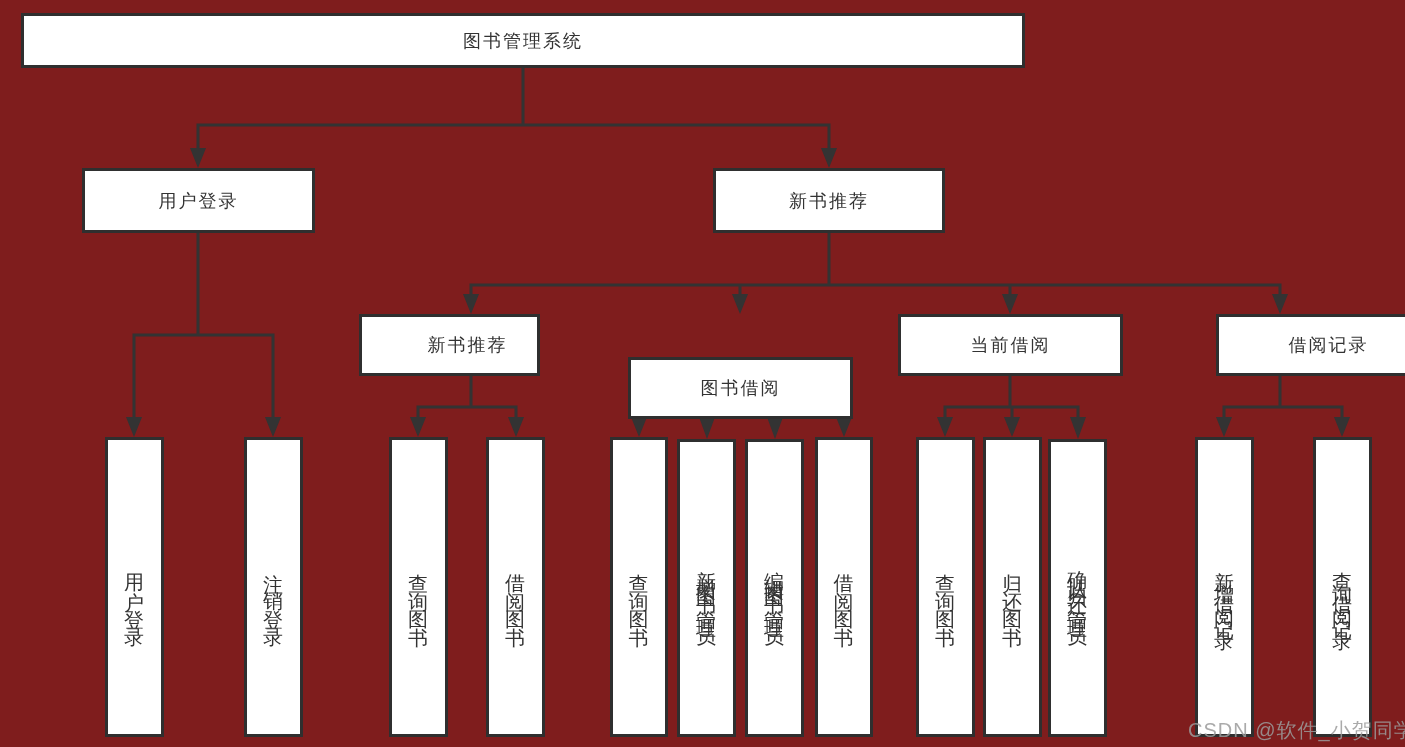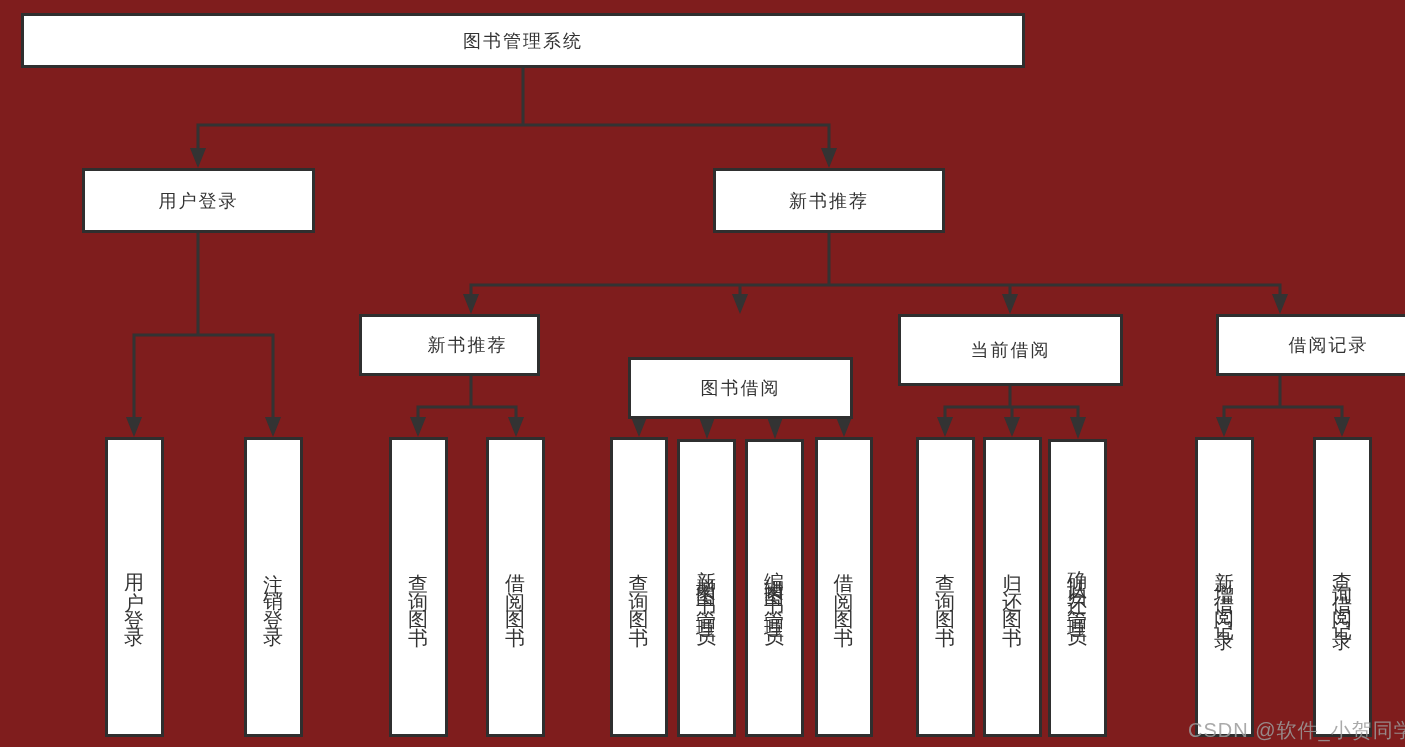--- a/index.html
+++ b/index.html
@@ -43,21 +43,21 @@
   }
   .box.v.mid .vtext { letter-spacing: 12px; margin-top: 9px; }
   .box.v.tight .vtext { letter-spacing: 8px; margin-top: 6px; }
 
   
   #node-root           { left: 21px;   top: 13px;  width: 1004px; height: 55px; }
   #node-user-login     { left: 82px;   top: 168px; width: 233px;  height: 65px; }
   #node-book-mgmt      { left: 713px;  top: 168px; width: 232px;  height: 65px; }
   #node-new-books      { left: 359px;  top: 314px; width: 181px;  height: 62px; padding-left: 36px; }
   #node-book-borrow    { left: 628px;  top: 314px; width: 225px;  height: 62px; margin-top: 43px; }
-  #node-current-borrow { left: 898px;  top: 314px; width: 225px;  height: 72px; }
+  #node-current-borrow { left: 898px;  top: 314px; width: 225px;  height: 62px; }
   #node-borrow-records { left: 1168px; top: 314px; width: 225px;  height: 62px; margin-left: 48px; }
 
   #leaf-login      { left: 105px;  top: 437px; width: 59px; height: 300px; }
   #leaf-logout     { left: 244px;  top: 437px; width: 59px; height: 300px; }
   #leaf-nb-query   { left: 389px;  top: 437px; width: 59px; height: 300px; }
   #leaf-nb-borrow  { left: 486px;  top: 437px; width: 59px; height: 300px; }
   #leaf-bb-query   { left: 610px;  top: 437px; width: 58px; height: 300px; }
   #leaf-bb-add     { left: 677px;  top: 439px; width: 59px; height: 298px; }
   #leaf-bb-edit    { left: 745px;  top: 439px; width: 59px; height: 298px; }
   #leaf-bb-borrow  { left: 815px;  top: 437px; width: 58px; height: 300px; }

